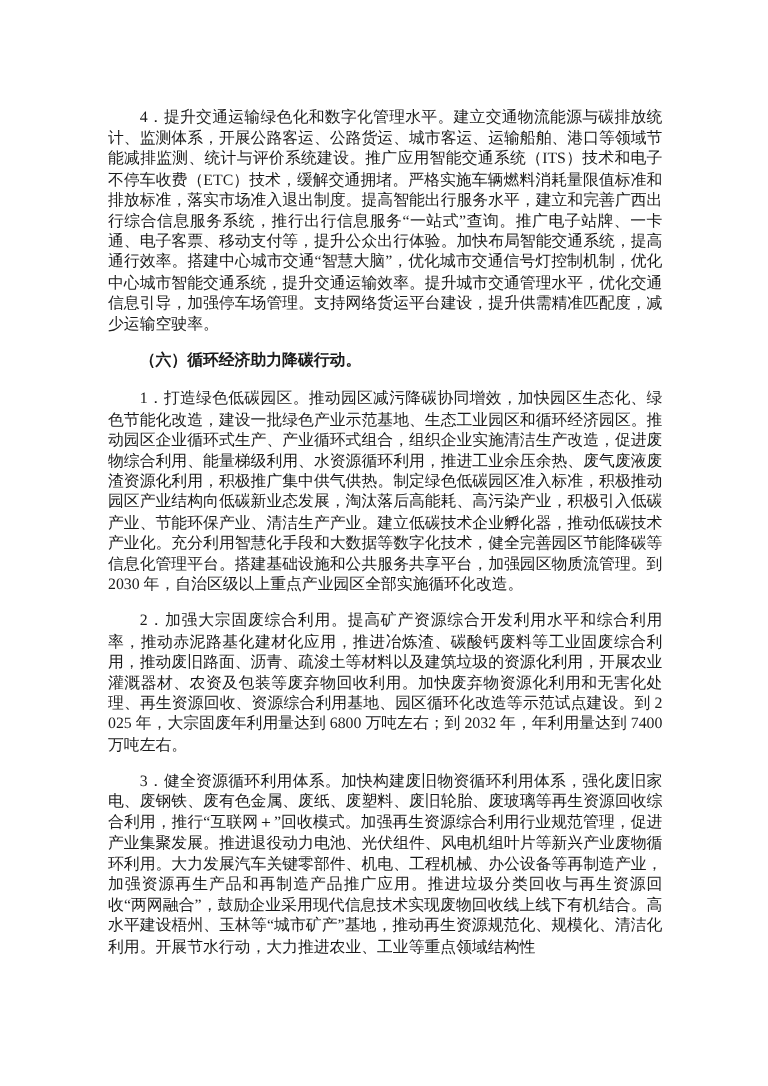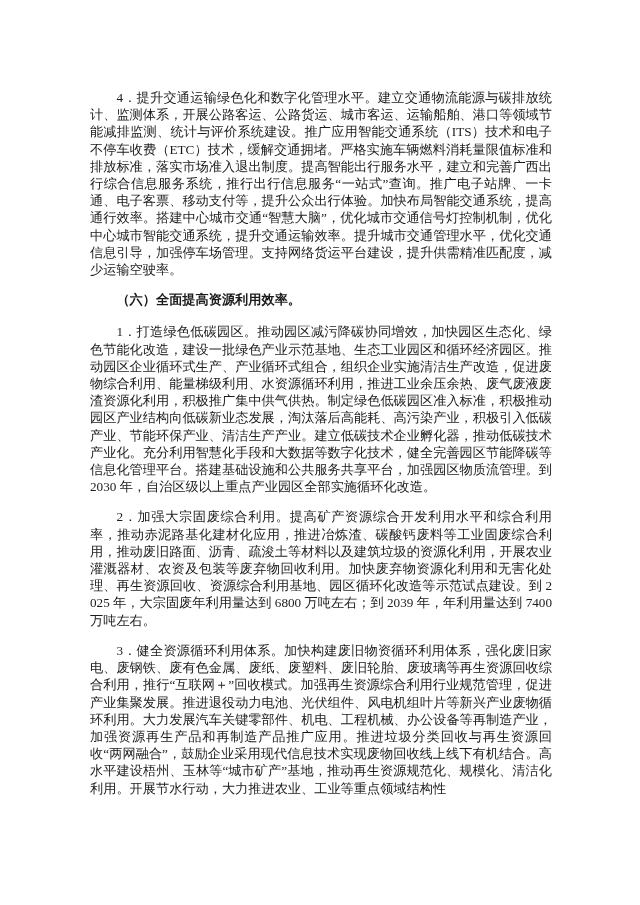--- a/index.html
+++ b/index.html
@@ -37,18 +37,18 @@
     font-weight: bold;
     margin-bottom: 15px;
   }
 </style>
 </head>
 <body>
 
 <div class="page">
   <div class="doc-body">
     <p class="body-paragraph">4．提升交通运输绿色化和数字化管理水平。建立交通物流能源与碳排放统计、监测体系，开展公路客运、公路货运、城市客运、运输船舶、港口等领域节能减排监测、统计与评价系统建设。推广应用智能交通系统（ITS）技术和电子不停车收费（ETC）技术，缓解交通拥堵。严格实施车辆燃料消耗量限值标准和排放标准，落实市场准入退出制度。提高智能出行服务水平，建立和完善广西出行综合信息服务系统，推行出行信息服务“一站式”查询。推广电子站牌、一卡通、电子客票、移动支付等，提升公众出行体验。加快布局智能交通系统，提高通行效率。搭建中心城市交通“智慧大脑”，优化城市交通信号灯控制机制，优化中心城市智能交通系统，提升交通运输效率。提升城市交通管理水平，优化交通信息引导，加强停车场管理。支持网络货运平台建设，提升供需精准匹配度，减少运输空驶率。</p>
-    <p class="section-heading">（六）全面提高资源利用效率。</p>
+    <p class="section-heading">（六）循环经济助力降碳行动。</p>
     <p class="body-paragraph">1．打造绿色低碳园区。推动园区减污降碳协同增效，加快园区生态化、绿色节能化改造，建设一批绿色产业示范基地、生态工业园区和循环经济园区。推动园区企业循环式生产、产业循环式组合，组织企业实施清洁生产改造，促进废物综合利用、能量梯级利用、水资源循环利用，推进工业余压余热、废气废液废渣资源化利用，积极推广集中供气供热。制定绿色低碳园区准入标准，积极推动园区产业结构向低碳新业态发展，淘汰落后高能耗、高污染产业，积极引入低碳产业、节能环保产业、清洁生产产业。建立低碳技术企业孵化器，推动低碳技术产业化。充分利用智慧化手段和大数据等数字化技术，健全完善园区节能降碳等信息化管理平台。搭建基础设施和公共服务共享平台，加强园区物质流管理。到 2030 年，自治区级以上重点产业园区全部实施循环化改造。</p>
-    <p class="body-paragraph">2．加强大宗固废综合利用。提高矿产资源综合开发利用水平和综合利用率，推动赤泥路基化建材化应用，推进冶炼渣、碳酸钙废料等工业固废综合利用，推动废旧路面、沥青、疏浚土等材料以及建筑垃圾的资源化利用，开展农业灌溉器材、农资及包装等废弃物回收利用。加快废弃物资源化利用和无害化处理、再生资源回收、资源综合利用基地、园区循环化改造等示范试点建设。到 2025 年，大宗固废年利用量达到 6800 万吨左右；到 2039 年，年利用量达到 7400 万吨左右。</p>
+    <p class="body-paragraph">2．加强大宗固废综合利用。提高矿产资源综合开发利用水平和综合利用率，推动赤泥路基化建材化应用，推进冶炼渣、碳酸钙废料等工业固废综合利用，推动废旧路面、沥青、疏浚土等材料以及建筑垃圾的资源化利用，开展农业灌溉器材、农资及包装等废弃物回收利用。加快废弃物资源化利用和无害化处理、再生资源回收、资源综合利用基地、园区循环化改造等示范试点建设。到 2025 年，大宗固废年利用量达到 6800 万吨左右；到 2032 年，年利用量达到 7400 万吨左右。</p>
     <p class="body-paragraph">3．健全资源循环利用体系。加快构建废旧物资循环利用体系，强化废旧家电、废钢铁、废有色金属、废纸、废塑料、废旧轮胎、废玻璃等再生资源回收综合利用，推行“互联网＋”回收模式。加强再生资源综合利用行业规范管理，促进产业集聚发展。推进退役动力电池、光伏组件、风电机组叶片等新兴产业废物循环利用。大力发展汽车关键零部件、机电、工程机械、办公设备等再制造产业，加强资源再生产品和再制造产品推广应用。推进垃圾分类回收与再生资源回收“两网融合”，鼓励企业采用现代信息技术实现废物回收线上线下有机结合。高水平建设梧州、玉林等“城市矿产”基地，推动再生资源规范化、规模化、清洁化利用。开展节水行动，大力推进农业、工业等重点领域结构性</p>
   </div>
 </div>
 
 </body></html>

